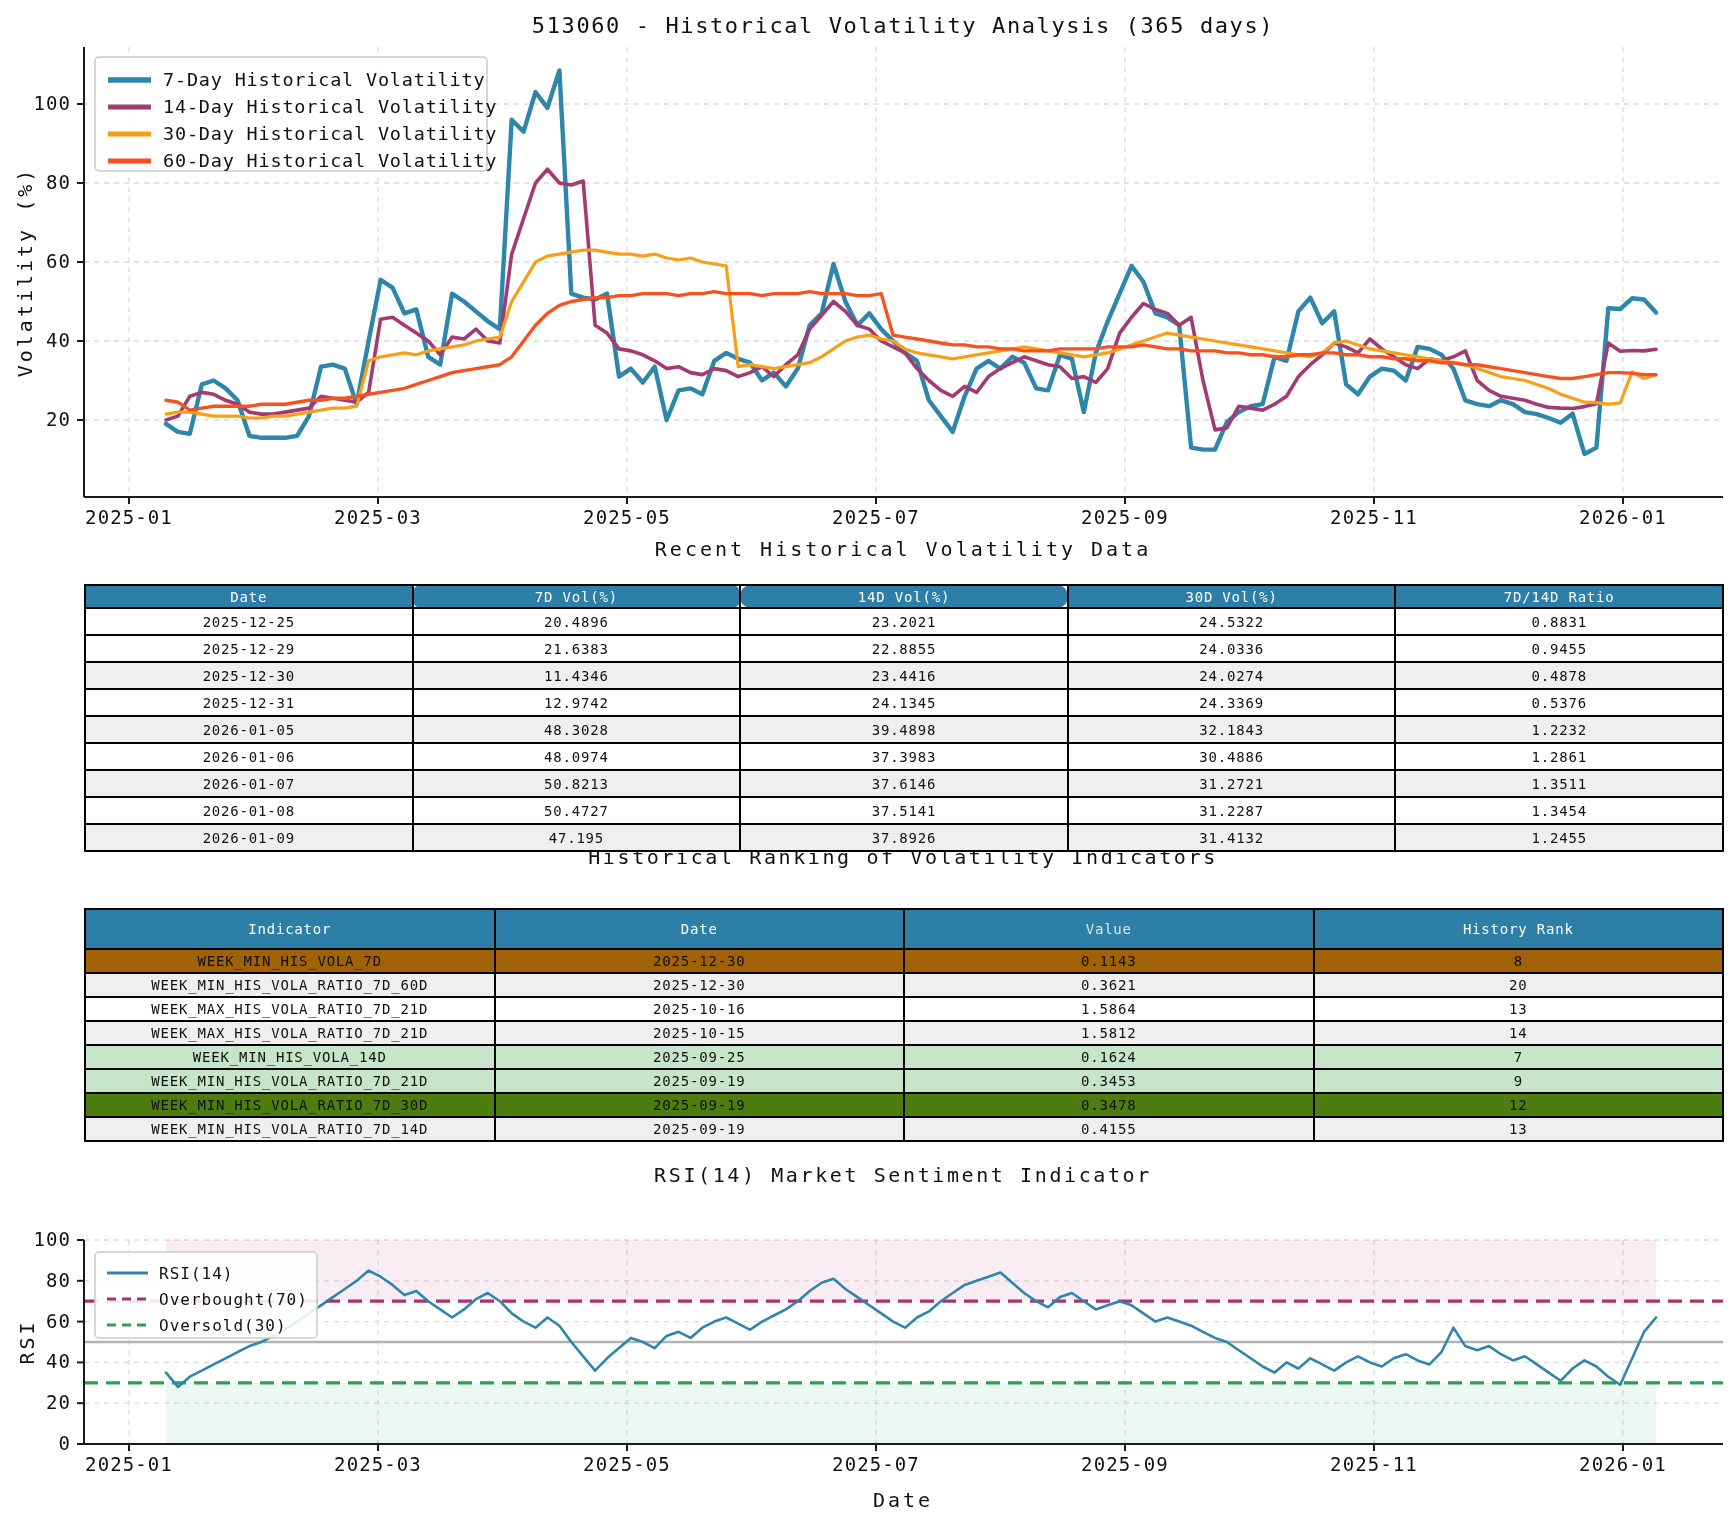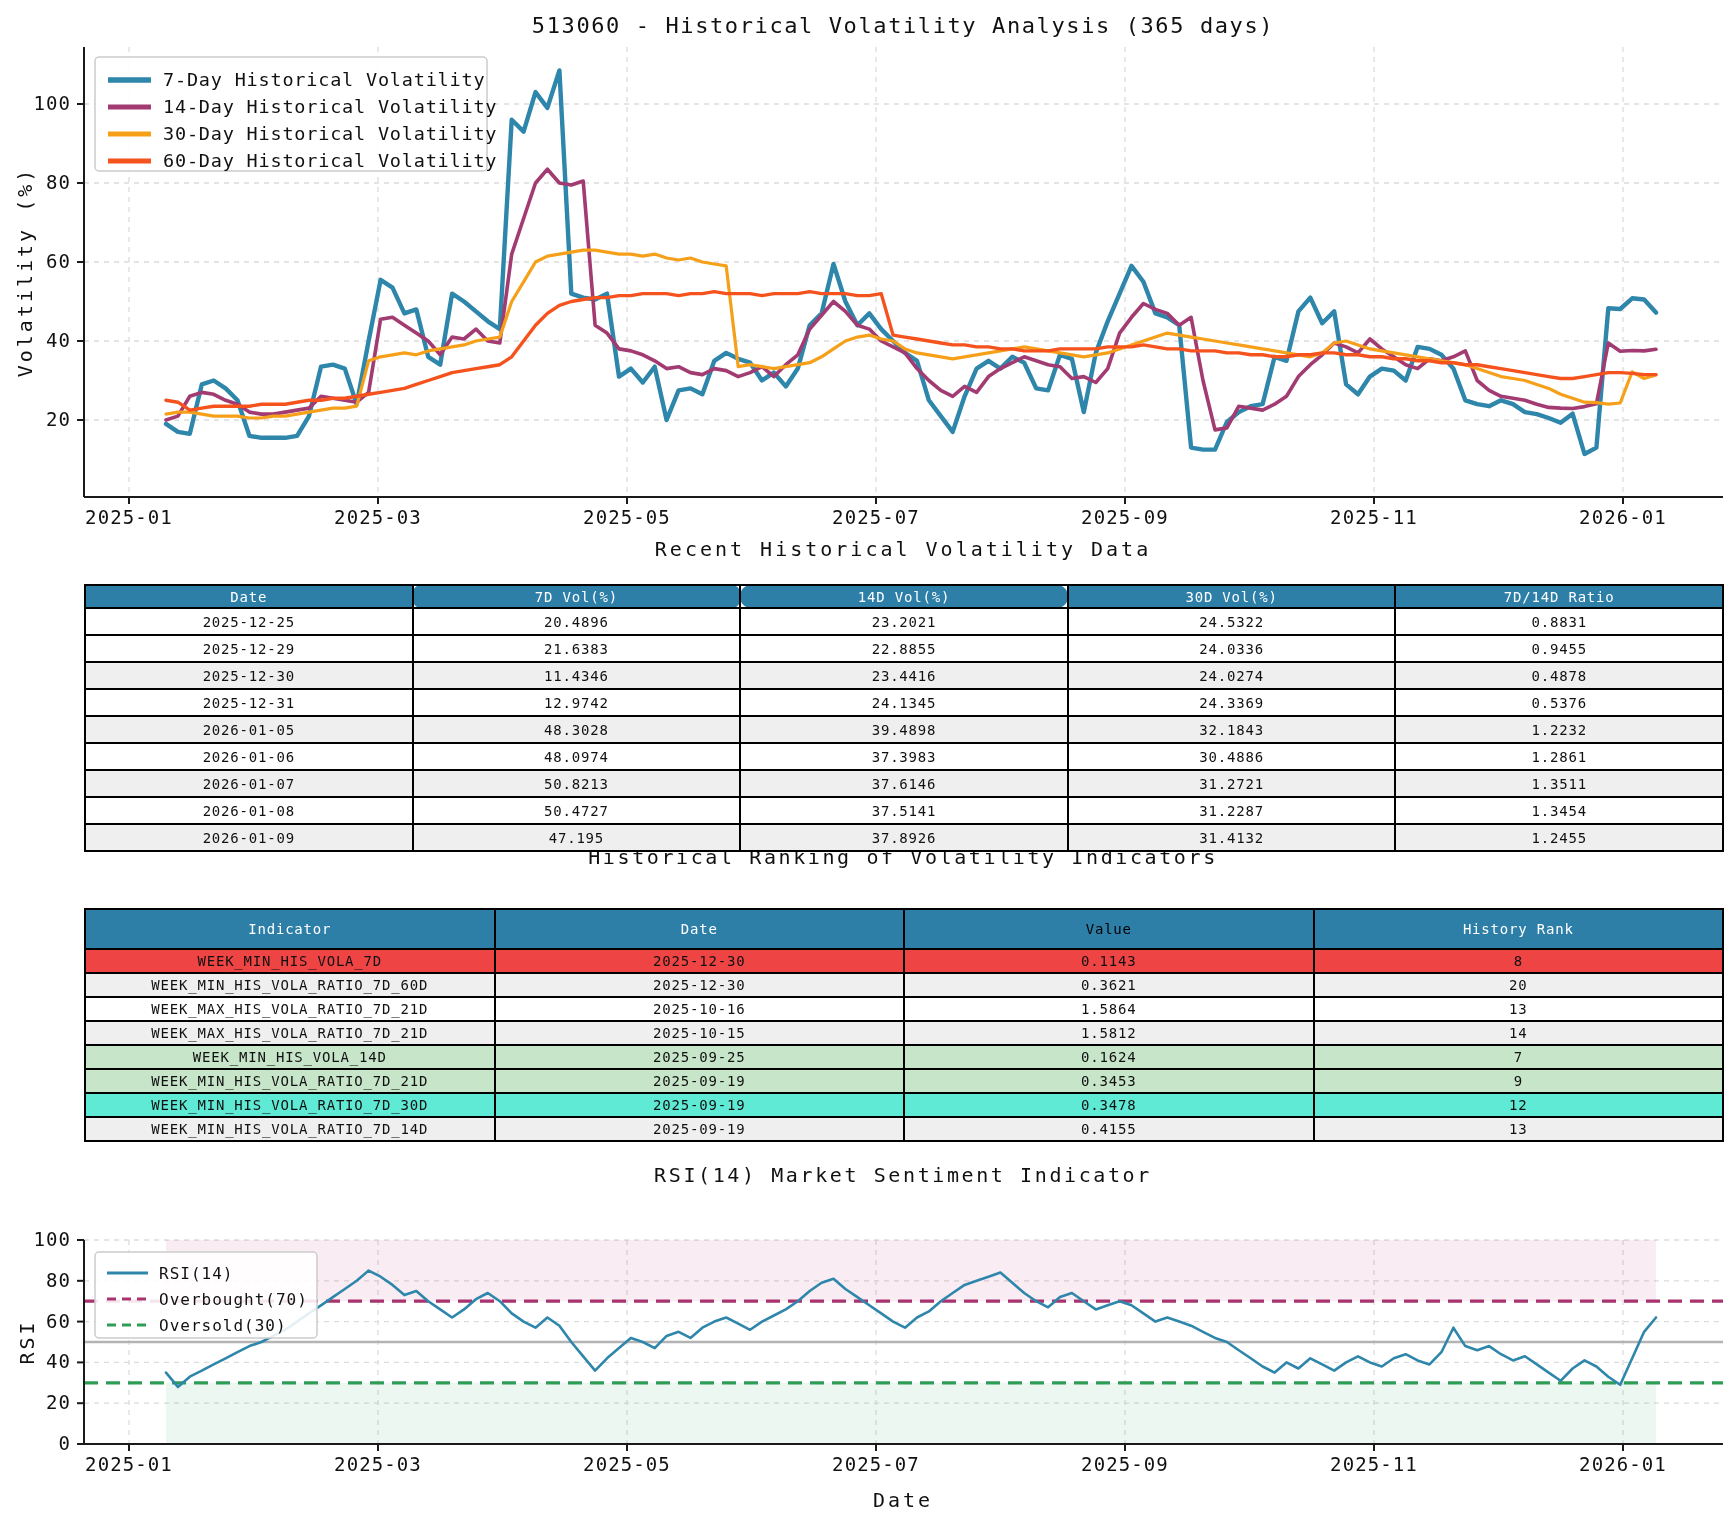--- a/index.html
+++ b/index.html
@@ -238,26 +238,26 @@
         <td>1.2455</td>
       </tr>
     </tbody>
 </table>
 
 <table id="table2">
   <thead>
       <tr>
         <th style="background: rgb(45, 127, 168); color: rgb(255, 255, 255);">Indicator</th>
         <th style="background: rgb(45, 127, 168); color: rgb(255, 255, 255);">Date</th>
-        <th style="background: rgb(45, 127, 168); color: #000000;">Value</th>
+        <th style="background: rgb(45, 127, 168); color: #e5e5e5;">Value</th>
         <th style="background: rgb(45, 127, 168); color: rgb(255, 255, 255);">History Rank</th>
       </tr>
     </thead>
   <tbody>
-      <tr style="background: #ef4444;">
+      <tr style="background: #a16207;">
         <td>WEEK_MIN_HIS_VOLA_7D</td>
         <td>2025-12-30</td>
         <td>0.1143</td>
         <td>8</td>
       </tr>
       <tr style="background: rgb(239, 239, 239);">
         <td>WEEK_MIN_HIS_VOLA_RATIO_7D_60D</td>
         <td>2025-12-30</td>
         <td>0.3621</td>
         <td>20</td>
@@ -279,21 +279,21 @@
         <td>2025-09-25</td>
         <td>0.1624</td>
         <td>7</td>
       </tr>
       <tr style="background: rgb(199, 229, 201);">
         <td>WEEK_MIN_HIS_VOLA_RATIO_7D_21D</td>
         <td>2025-09-19</td>
         <td>0.3453</td>
         <td>9</td>
       </tr>
-      <tr style="background: #5eead4;">
+      <tr style="background: #4d7c0f;">
         <td>WEEK_MIN_HIS_VOLA_RATIO_7D_30D</td>
         <td>2025-09-19</td>
         <td>0.3478</td>
         <td>12</td>
       </tr>
       <tr style="background: rgb(239, 239, 239);">
         <td>WEEK_MIN_HIS_VOLA_RATIO_7D_14D</td>
         <td>2025-09-19</td>
         <td>0.4155</td>
         <td>13</td>

